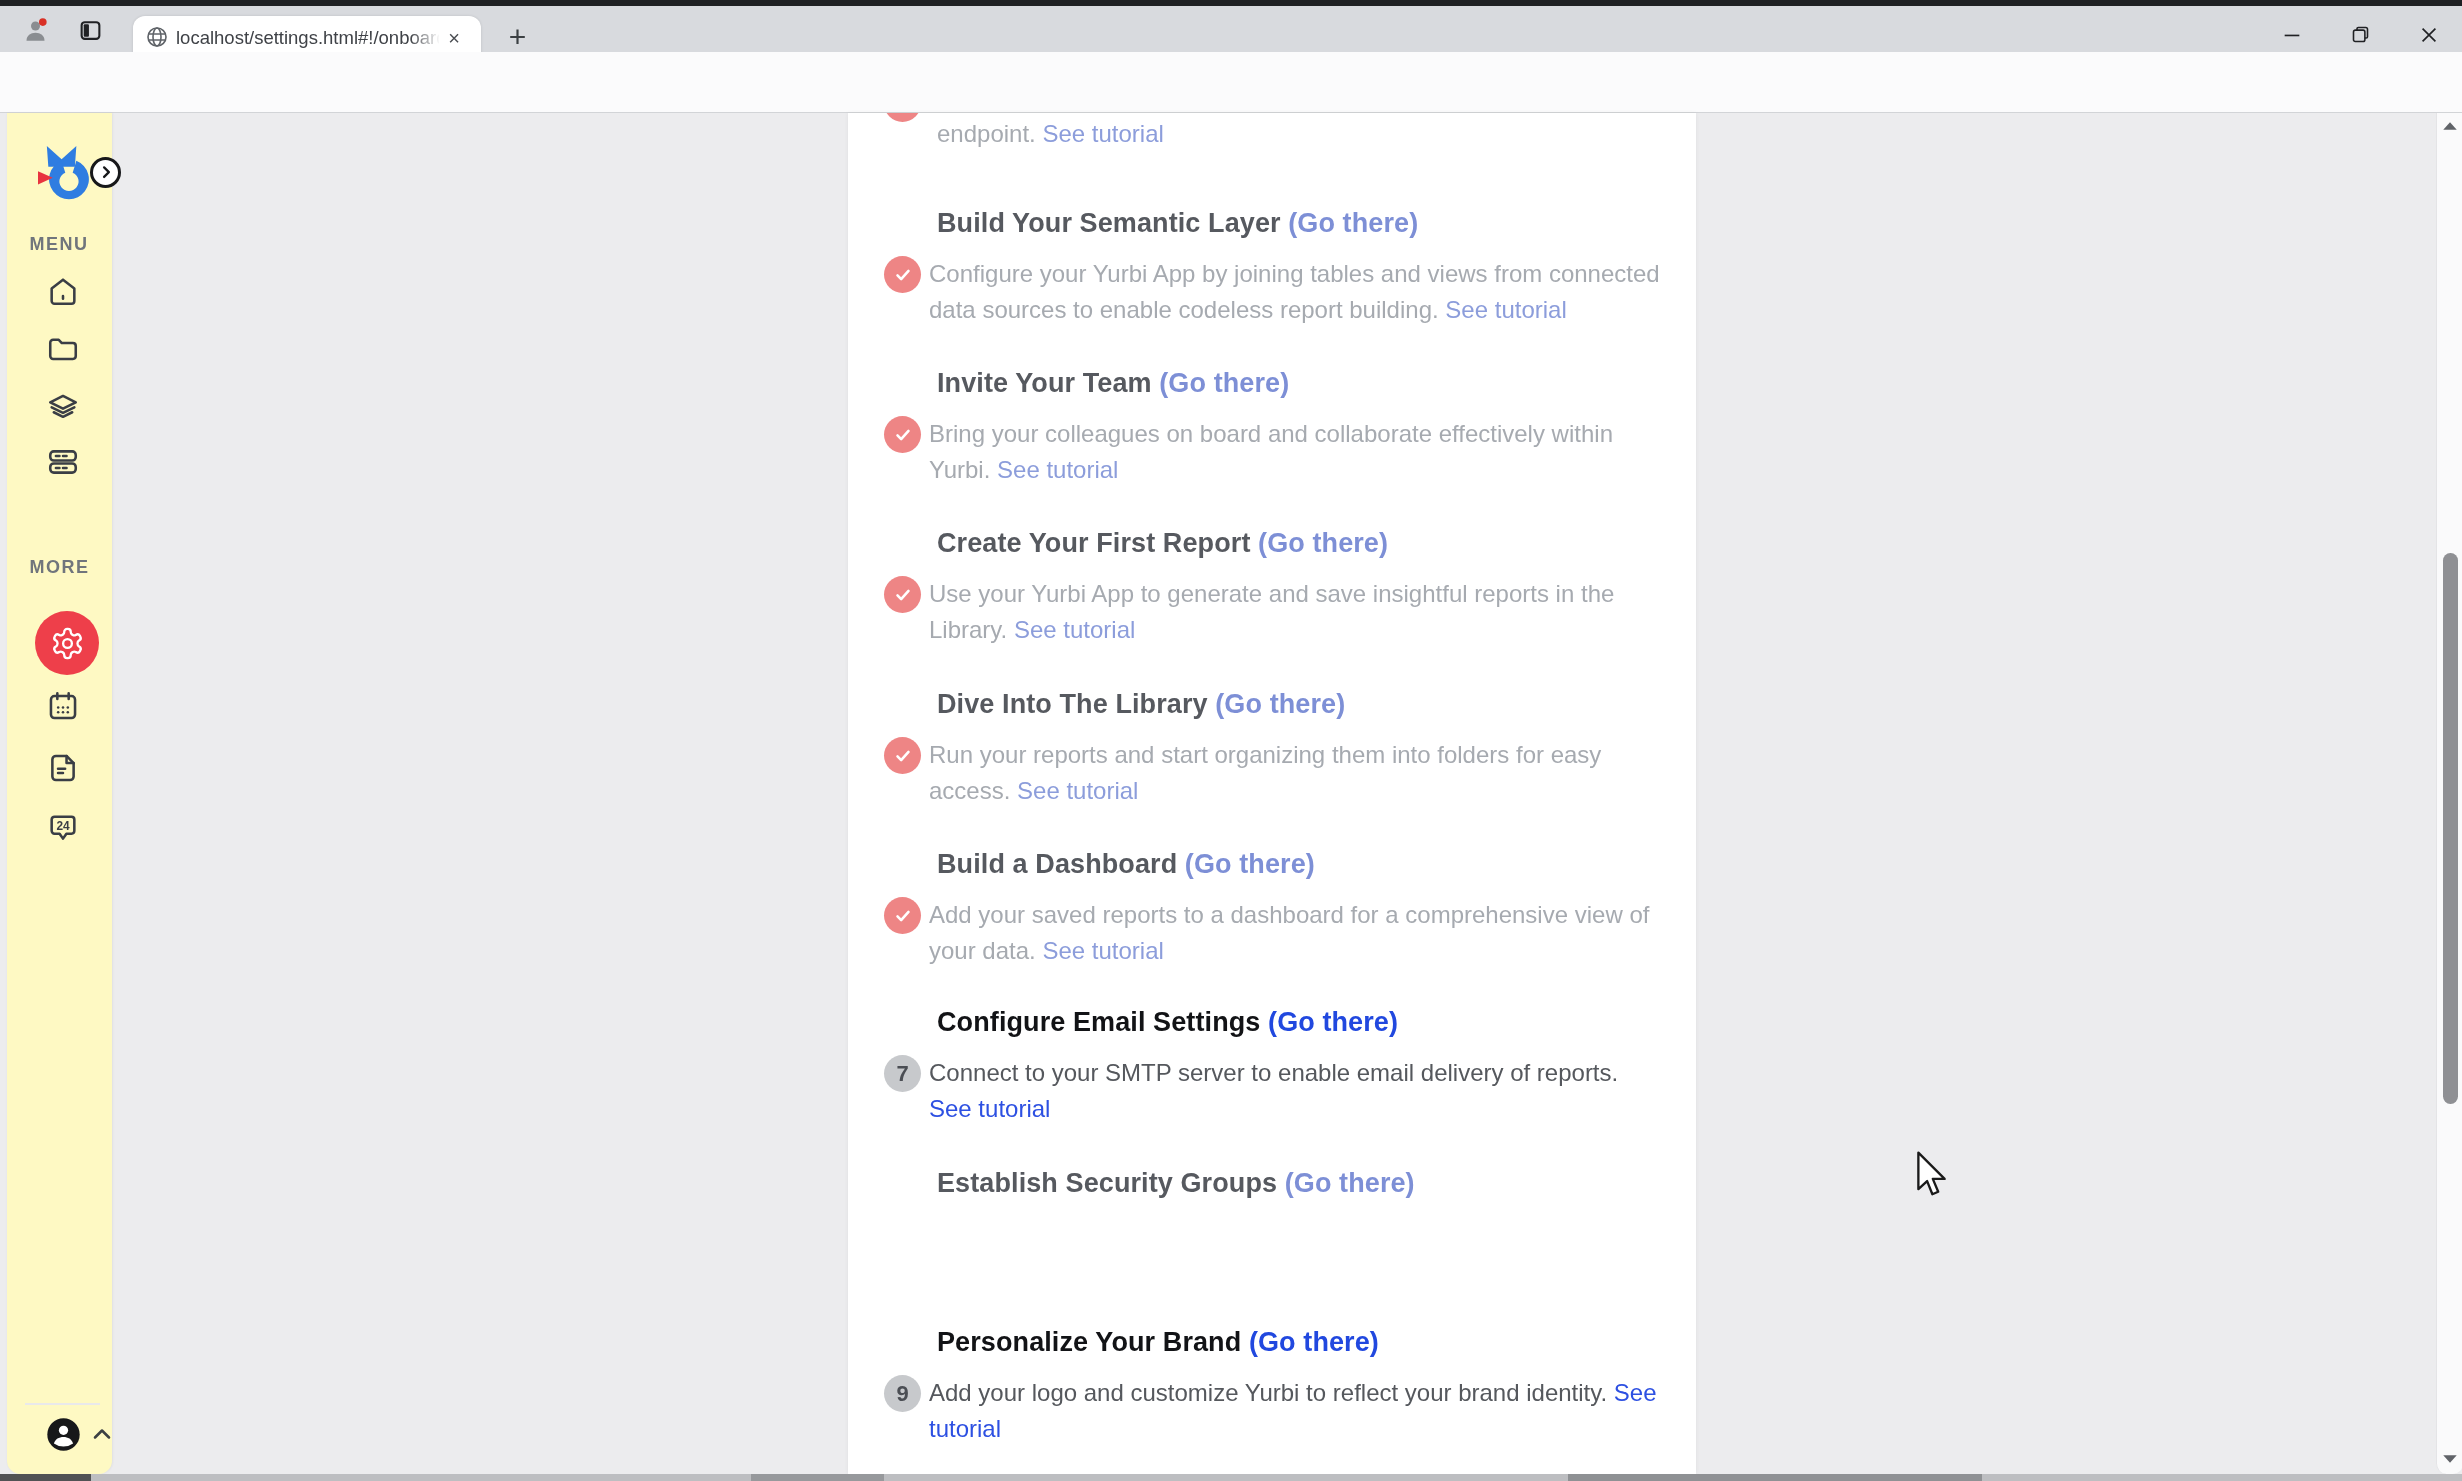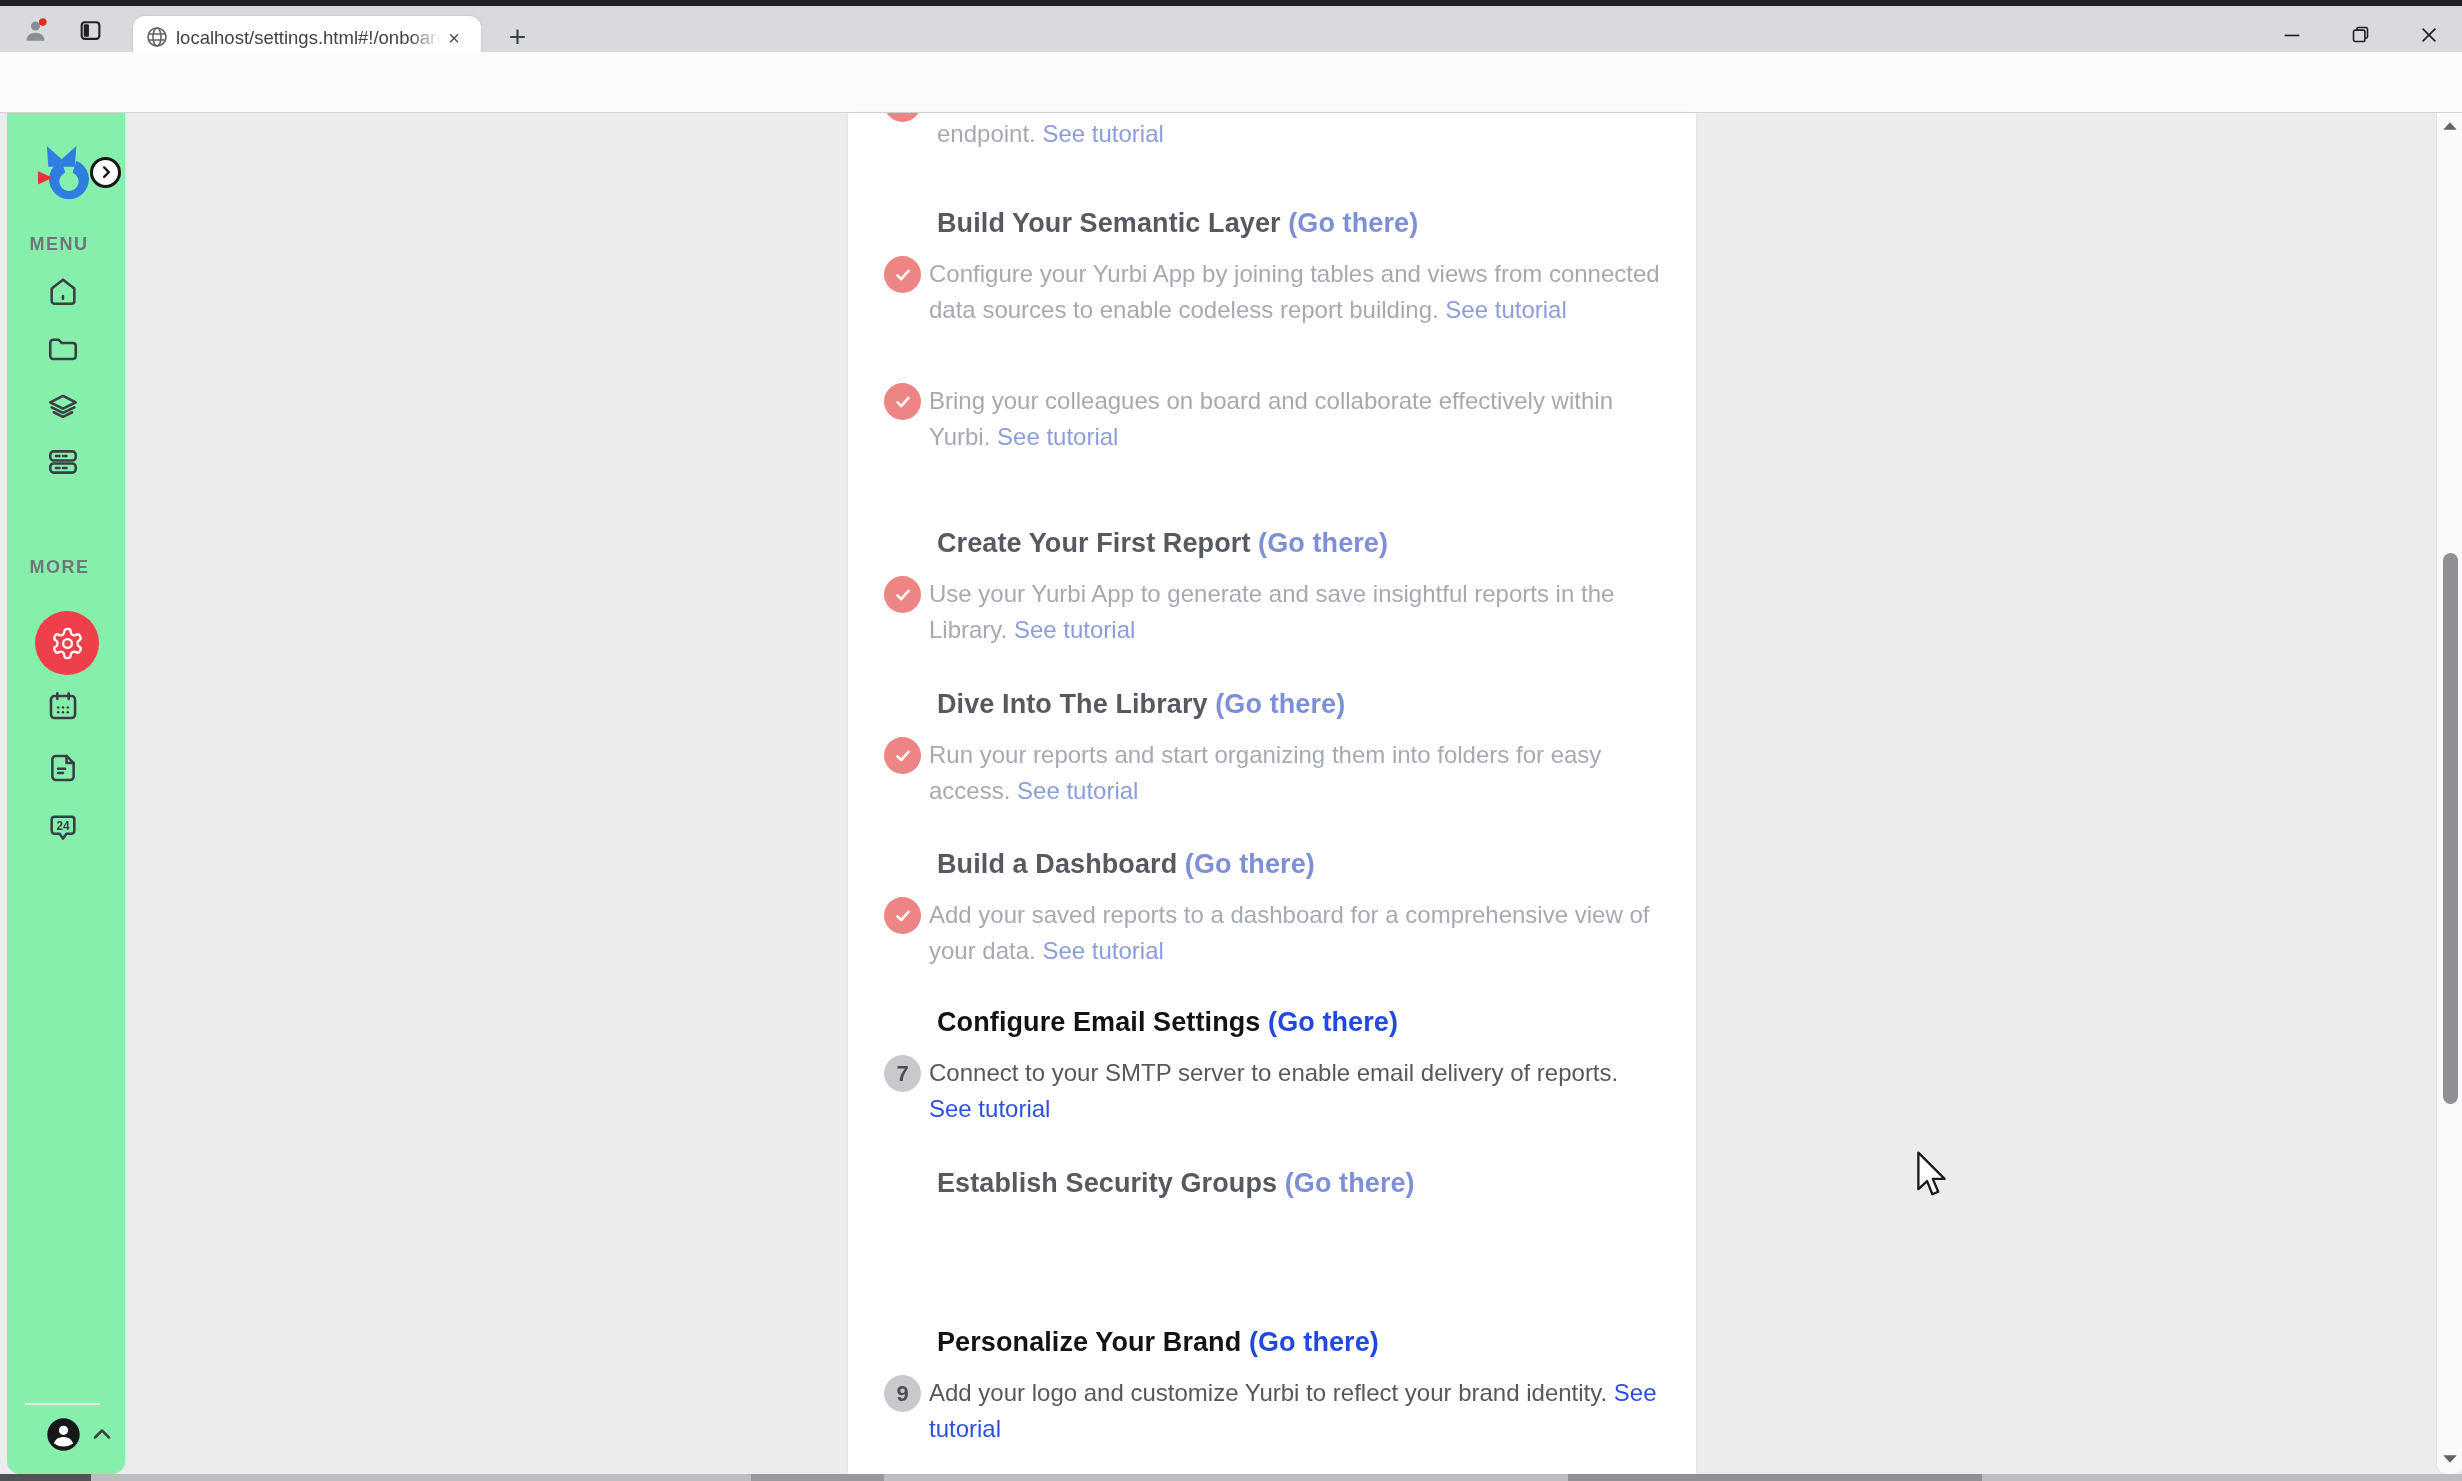--- a/index.html
+++ b/index.html
@@ -22,21 +22,21 @@
   .addr-pill { left:152px; top:62px; width:1910px; height:47px; background:#ffffff; border:1.5px solid #c9cbce; border-radius:25px; }
   .addr-text { position:absolute; left:70px; top:10.4px; font-size:23px; line-height:25px; white-space:nowrap; }
   .addr-host { color:#202124; } .addr-path { color:#7a7d82; }
 
   .wc { top:13.3px; width:34px; height:31px; }
   .icon-btn { width:38px; height:38px; }
 
   
   .page { left:0; top:113px; width:2462px; height:1369px; background:#ececee; }
 
-  .sidebar { position:absolute; left:7.4px; top:0; width:118px; height:1361px; background:#86efac; border-radius:0 0 13.3px 13.3px; box-shadow:0.7px 0 2.2px rgba(0,0,0,.05); }
+  .sidebar { position:absolute; left:7.4px; top:0; width:105px; height:1361px; background:#fef9c3; border-radius:0 0 13.3px 13.3px; box-shadow:0.7px 0 2.2px rgba(0,0,0,.05); }
   .side-label { position:absolute; left:22px; font-size:18px; font-weight:700; letter-spacing:1.5px; color:#70757c; }
   .side-ic { position:absolute; left:37px; width:38px; height:38px; display:flex; align-items:flex-end; justify-content:center; }
   .expand-btn { position:absolute; left:83px; top:44px; width:31px; height:31px; background:#fff; border:3px solid #17181a; border-radius:50%; display:flex;align-items:center;justify-content:center; }
   .settings-active { position:absolute; left:28px; top:498px; width:64px; height:64px; border-radius:50%; background:var(--active-nav,#ee3f4a); display:flex;align-items:center;justify-content:center; }
   .side-divider { position:absolute; left:18px; top:1290px; width:75px; height:1.5px; background:#e9e9eb; }
 
   
   .card { position:absolute; left:848px; top:0; width:848px; height:1361px; background:#ffffff; box-shadow:0 0 4.4px rgba(0,0,0,.06); overflow:hidden; }
   .step { position:absolute; left:0; width:100%; }
   .step h3 { margin:0 0 0 89px; font-size:27px; line-height:33px; font-weight:700; letter-spacing:0.1px; }
@@ -317,20 +317,21 @@
       <div class="marker check">
               <svg width="22" height="22" viewBox="0 0 24 24" fill="none" stroke="#fff" stroke-width="2.8" stroke-linecap="round" stroke-linejoin="round">
                 <path d="M6 12.5l4 4 8-9"></path>
               </svg>
             </div>
       <p class="desc"><span>Configure your Yurbi App by joining tables and views from connected data sources to enable codeless report building.</span> <a class="tut">See tutorial</a></p>
     </div>
   </section>
 
   <section class="step done" style="top: 254px;">
+    <h3><span>Invite Your Team</span> <a class="go">(Go there)</a></h3>
     <div class="step-body">
       <div class="marker check">
               <svg width="22" height="22" viewBox="0 0 24 24" fill="none" stroke="#fff" stroke-width="2.8" stroke-linecap="round" stroke-linejoin="round">
                 <path d="M6 12.5l4 4 8-9"></path>
               </svg>
             </div>
       <p class="desc"><span>Bring your colleagues on board and collaborate effectively within Yurbi.</span> <a class="tut">See tutorial</a></p>
     </div>
   </section>
 

